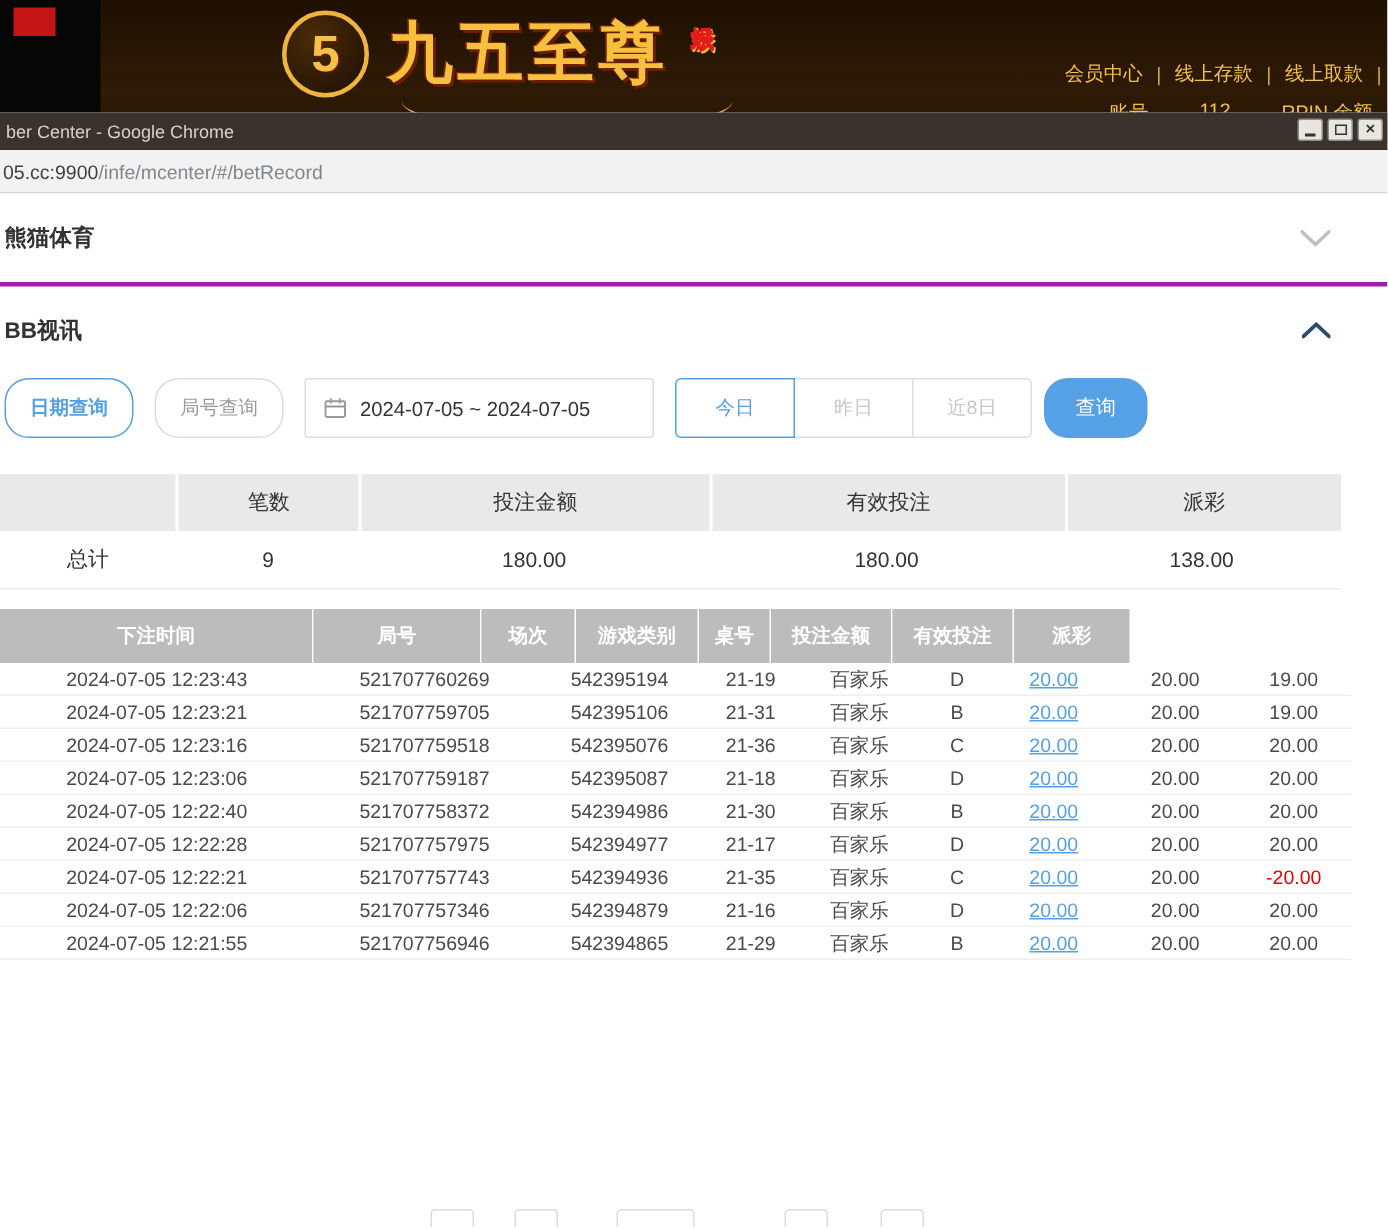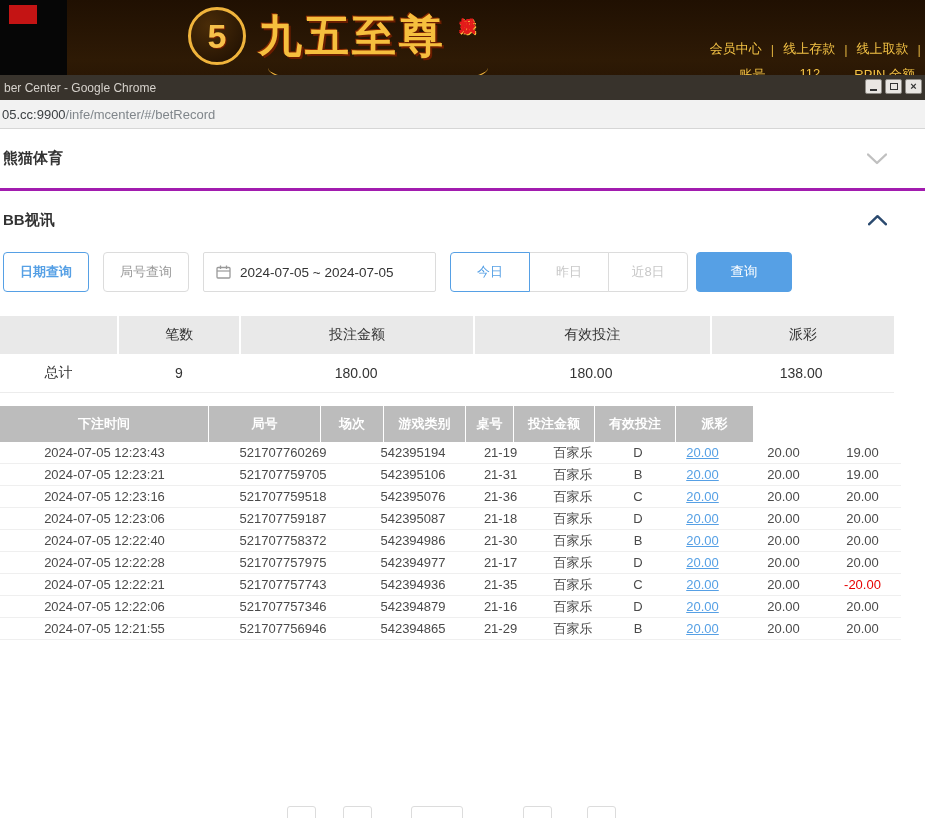--- a/index.html
+++ b/index.html
@@ -48,34 +48,34 @@
   .page { position:relative; height:689px; background:#fff; overflow:hidden; }
   .section-row { display:flex; align-items:center; justify-content:space-between;
                  padding:0 38px 0 3px; }
   .panda-row { height:62px; border-bottom:3px solid #a21caf; }
   .bb-row { height:58px; }
   .section-title { font-size:15px; font-weight:bold; color:#333; }
   .chev { display:block; }
 
   .filters { display:flex; align-items:center; gap:14px; padding-left:3px; margin-top:2px; height:42px; }
   .btn { height:40px; display:flex; align-items:center; justify-content:center;
-         border-radius:4px; font-size:13px; background:#fff; cursor:pointer; }
+         border-radius:16px; font-size:13px; background:#fff; cursor:pointer; }
   .btn-outline-blue { border:1px solid #56a0e5; color:#56a0e5; padding:0 16px; font-weight:bold; }
   .btn-outline-gray { border:1px solid #dcdcdc; color:#9a9a9a; padding:0 16px; }
   .date-input { height:40px; width:233px; border:1px solid #dcdcdc; border-radius:2px;
                 display:flex; align-items:center; gap:9px; padding:0 12px; font-size:13.5px; color:#333;
                 cursor:pointer; background:#fff; }
   .btn-group { display:flex; }
   .bg-btn { height:40px; width:80px; border:1px solid #dcdcdc; background:#fff; color:#c8c8c8;
             font-size:13px; display:flex; align-items:center; justify-content:center;
             margin-left:-1px; cursor:pointer; }
   .bg-btn:first-child { border-radius:4px 0 0 4px; margin-left:0; }
   .bg-btn:last-child { border-radius:0 4px 4px 0; }
   .bg-btn.active { color:#56a0e5; border-color:#56a0e5; z-index:1; }
-  .btn-primary { width:96px; background:#56a0e5; color:#fff; border:1px solid #56a0e5; font-size:13.5px; margin-left:-6px; }
+  .btn-primary { width:69px; background:#56a0e5; color:#fff; border:1px solid #56a0e5; font-size:13.5px; margin-left:-6px; }
 
   
   .summary { margin-top:23px; width:894px; }
   .sum-header { display:flex; height:38px; }
   .sum-header .sc { background:#e9e9e9; display:flex; align-items:center; justify-content:center;
                     font-size:14px; color:#333; margin-right:2px; }
   .sum-header .sc:last-child { margin-right:0; }
   .sum-body { display:flex; height:39px; border-bottom:1px solid #ececec; }
   .sum-body .sc { display:flex; align-items:center; justify-content:center; font-size:14px; color:#333; margin-right:2px; }
   .s0{width:118px;} .s1{width:120px;} .s2{width:233px;} .s3{width:236px;} .s4{width:183px;}

